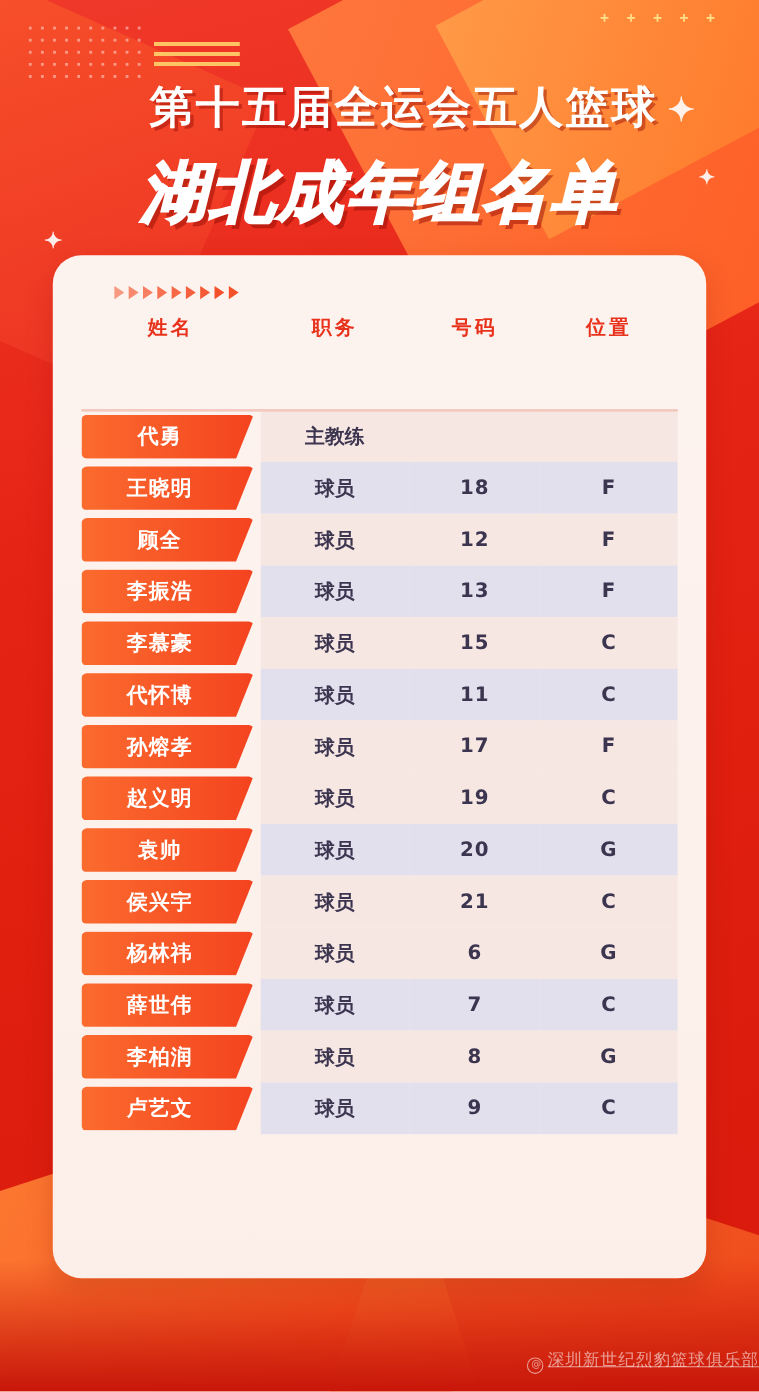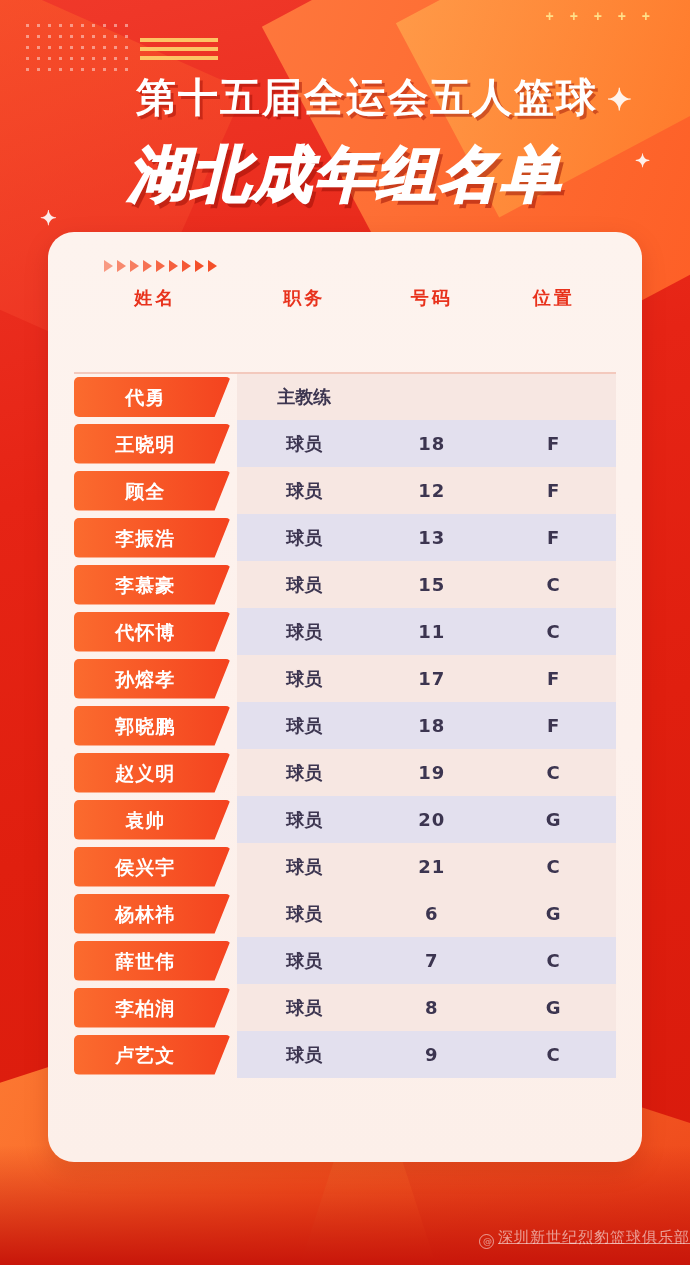--- a/index.html
+++ b/index.html
@@ -322,28 +322,20 @@
             <td class="pos">C</td>
           </tr>
           <tr class="row-even">
             <td>
               <span class="name-tag">孙熔孝</span>
             </td>
             <td class="role">球员</td>
             <td class="num">17</td>
             <td class="pos">F</td>
           </tr>
-          <tr class="row-odd">
-            <td>
-              <span class="name-tag">郭晓鹏</span>
-            </td>
-            <td class="role">球员</td>
-            <td class="num">18</td>
-            <td class="pos">F</td>
-          </tr>
           <tr class="row-even">
             <td>
               <span class="name-tag">赵义明</span>
             </td>
             <td class="role">球员</td>
             <td class="num">19</td>
             <td class="pos">C</td>
           </tr>
           <tr class="row-odd">
             <td>

